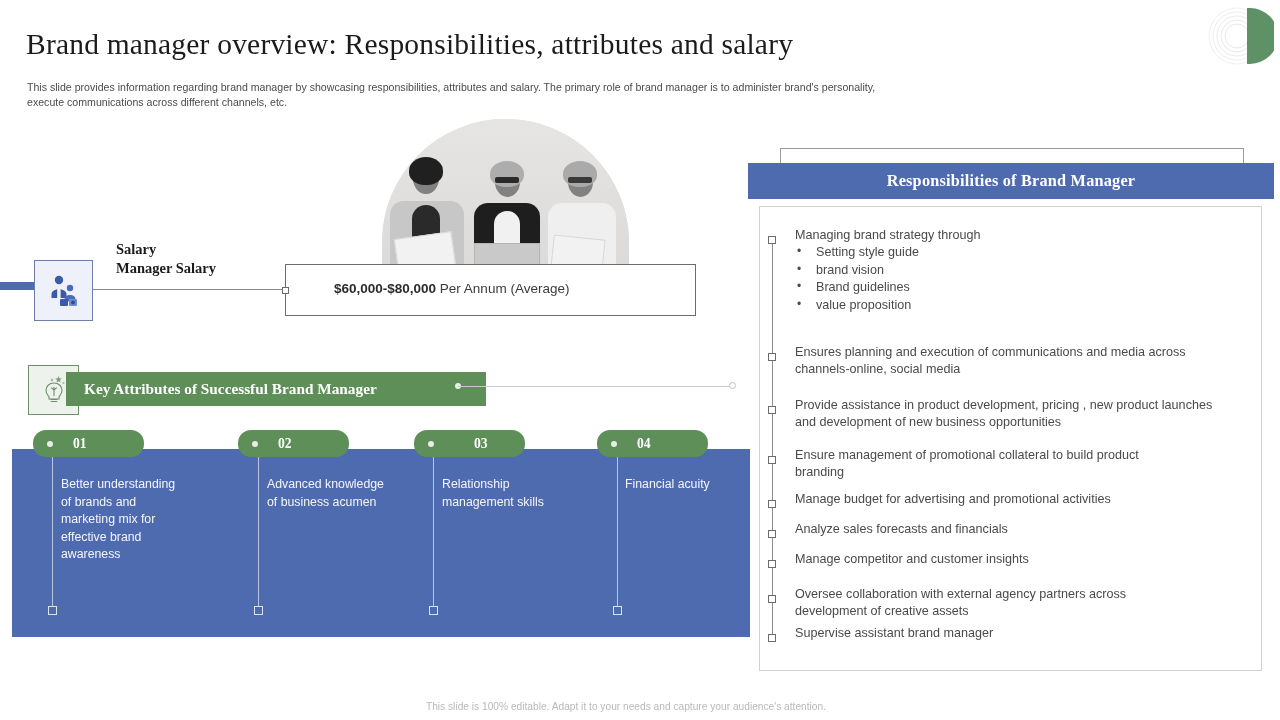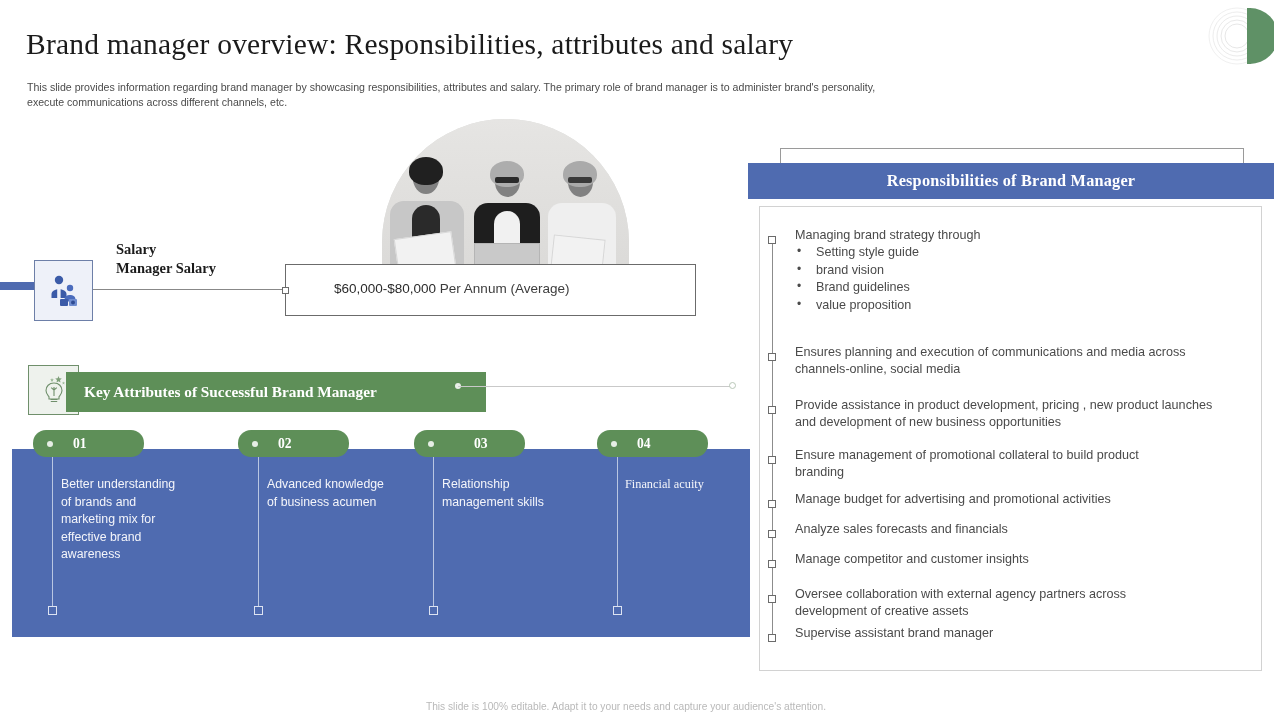--- a/index.html
+++ b/index.html
@@ -66,30 +66,30 @@
     position: absolute; left: 285px; top: 264px; width: 411px; height: 52px;
     border: 1px solid #6b6b6b; background: #ffffff;
   }
   .salary-box .sq {
     position: absolute; left: -4px; top: 22px; width: 7px; height: 7px;
     border: 1px solid #6b6b6b; background: #ffffff;
   }
   .salary-text {
     position: absolute; left: 48px; top: 16px; font-size: 13.5px; color: #3c3c3c; white-space: nowrap;
   }
-  .salary-text b { font-weight: normal; color: #2b2b2b; }
+  .salary-text b { font-weight: bold; color: #2b2b2b; }
 
   
   .bulb-tile {
     position: absolute; left: 28px; top: 365px; width: 51px; height: 50px;
     background: #eef2ed; border: 1px solid #6f8f6b;
     display: flex; align-items: center; justify-content: center;
   }
   .attr-header {
-    position: absolute; left: 66px; top: 372px; width: 420px; height: 40px;
+    position: absolute; left: 66px; top: 372px; width: 420px; height: 34px;
     background: #5e8f58; display: flex; align-items: center;
   }
   .attr-header span {
     margin-left: 18px;
     font-family: "Liberation Serif", serif; font-weight: bold;
     font-size: 15.3px; color: #ffffff; white-space: nowrap;
   }
   .attr-line { position: absolute; left: 458px; top: 386px; width: 272px; height: 1px; background: #c9c9c9; }
   .attr-dot { position: absolute; left: 455px; top: 383px; width: 6px; height: 6px; border-radius: 50%; background: #e9efe8; }
   .attr-endcircle { position: absolute; left: 729px; top: 382px; width: 7px; height: 7px; border-radius: 50%; border: 1px solid #b9c7b8; background: #ffffff; }
@@ -263,21 +263,21 @@
   <div class="bnum">03</div>
 </div>
 <div class="attr-text" style="left:442px; top:476px; width:135px;">Relationship management skills</div>
 <div class="vline" style="left:433px; top:457px; height:153px;"></div>
 <div class="vsq" style="left:429px; top:606px;"></div>
 
 <div class="badge" style="left:597px; top:430px; width:111px;">
   <div class="bdot"></div>
   <div class="bnum">04</div>
 </div>
-<div class="attr-text" style="left:625px; top:476px; width:110px;font-family:Liberation Serif, serif;">Financial acuity</div>
+<div class="attr-text" style="left:625px; top:476px; width:110px;">Financial acuity</div>
 <div class="vline" style="left:617px; top:457px; height:153px;"></div>
 <div class="vsq" style="left:613px; top:606px;"></div>
 
 <div class="bracket">
   <div class="top"></div>
   <div class="lv"></div>
   <div class="rv"></div>
   <div class="arrow" style="left:-4px;"></div>
   <div class="arrow" style="right:-4px;"></div>
 </div>

